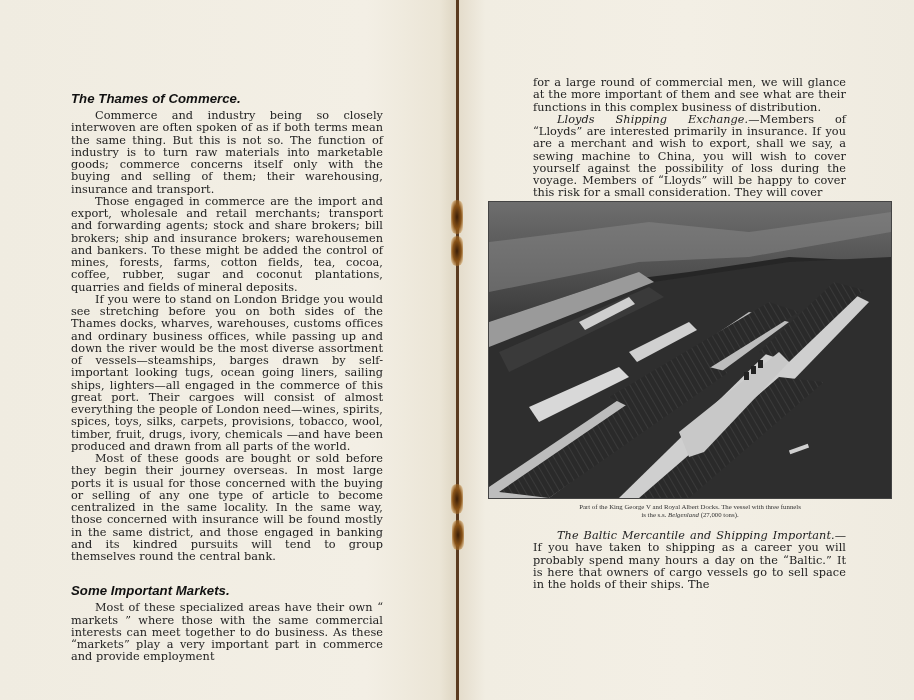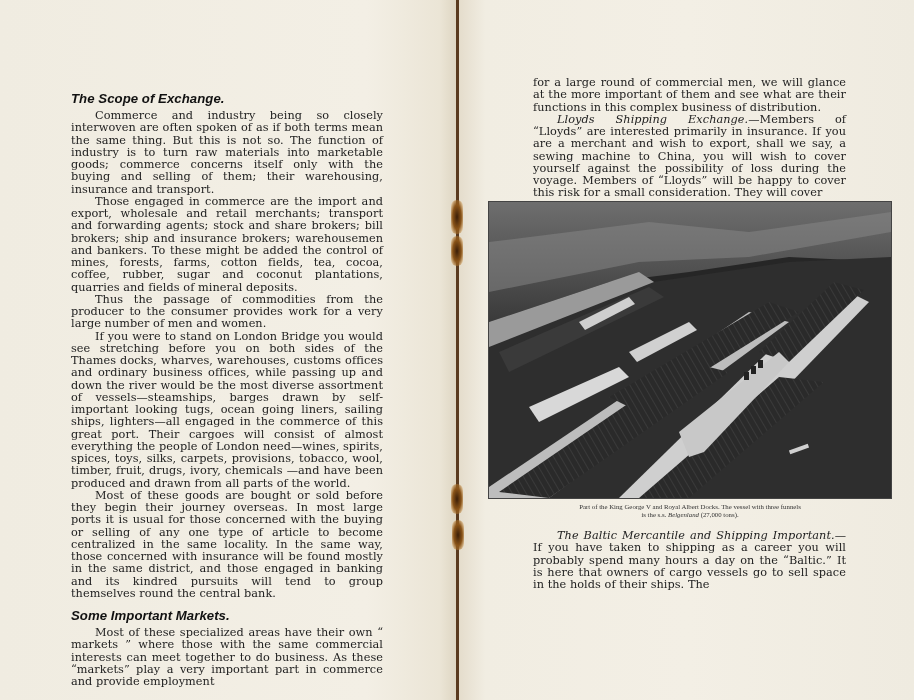--- a/index.html
+++ b/index.html
@@ -39,21 +39,21 @@
   }
   .col.left-col { left: 71px; top: 91px; width: 312px; }
   .col.right-col { left: 533px; top: 77px; width: 313px; }
   .col.right-col-b { left: 533px; top: 530px; width: 313px; }
   h2.heading {
     font-family: "Liberation Sans", "DejaVu Sans", sans-serif;
     font-style: italic; font-weight: bold;
     font-size: 13.2px; line-height: 16px;
     margin: 0 0 3px 0; color: #111;
   }
-  h2.heading.second { margin-top: 8px; }
+  h2.heading.second { margin-top: 20px; }
   p.para { margin: 0; text-indent: 24px; }
   p.para.noindent { text-indent: 0; }
   .ital { font-style: italic; }
   .figure {
     position: absolute; left: 488px; top: 201px; width: 402px; height: 296px;
     background: #1e1e1e; border: 1px solid #444;
     overflow: hidden;
   }
   .figure svg { display: block; }
   .caption {
@@ -68,24 +68,23 @@
 
 <div class="page left"></div>
 <div class="page right"></div>
 <div class="spine"></div>
 <div class="stain" style="left:451px; top:200px; height:34px;"></div>
 <div class="stain" style="left:451px; top:236px; height:30px;"></div>
 <div class="stain" style="left:451px; top:484px; height:30px;"></div>
 <div class="stain" style="left:452px; top:520px; height:30px;"></div>
 
 <div class="col left-col">
-  <h2 class="heading">The Scope of Exchange.</h2>
+  <h2 class="heading">The Thames of Commerce.</h2>
   <p class="para">Commerce and industry being so closely interwoven are often spoken of as if both terms mean the same thing.  But this is not so.  The function of industry is to turn raw materials into marketable goods; commerce concerns itself only with the buying and selling of them; their warehousing, insurance and transport.</p>
   <p class="para">Those engaged in commerce are the import and export, wholesale and retail merchants;  transport and forwarding agents; stock and share brokers; bill brokers; ship and insurance brokers; warehousemen and bankers.  To these might be added the control of mines, forests, farms, cotton fields, tea, cocoa, coffee, rubber, sugar and coconut plantations, quarries and fields of mineral deposits.</p>
-  <p class="para">Thus the passage of commodities from the producer to the consumer provides work for a very large number of men and women.</p>
   <p class="para">If you were to stand on London Bridge you would see stretching before you on both sides of the Thames docks, wharves, warehouses, customs offices and ordinary business offices, while passing up and down the river would be the most diverse assortment of vessels—steamships, barges drawn by self-important looking tugs, ocean going liners, sailing ships, lighters—all engaged in the commerce of this great port. Their cargoes will consist of almost everything the people of London need—wines, spirits, spices, toys, silks, carpets, provisions, tobacco, wool, timber, fruit, drugs, ivory, chemicals —and have been produced and drawn from all parts of the world.</p>
   <p class="para">Most of these goods are bought or sold before they begin their journey overseas.  In most large ports it is usual for those concerned with the buying or selling of any one type of article to become centralized in the same locality.  In the same way, those concerned with insurance will be found mostly in the same district, and those engaged in banking and its kindred pursuits will tend to group themselves round the central bank.</p>
   <h2 class="heading second">Some Important Markets.</h2>
   <p class="para">Most of these specialized areas have their own “ markets ” where those with the same commercial interests can meet together to do business.  As these “markets” play a very important part in commerce and provide employment</p>
 </div>
 
 <div class="col right-col">
   <p class="para noindent">for a large round of commercial men, we will glance at the more important of them and see what are their functions in this complex business of distribution.</p>
   <p class="para"><span class="ital">Lloyds Shipping Exchange.</span><span>—Members of “Lloyds” are interested primarily in insurance.  If you are a merchant and wish to export, shall we say, a sewing machine to China, you will wish to cover yourself against the possibility of loss during the voyage.  Members of “Lloyds” will be happy to cover this risk for a small consideration.  They will cover</span></p>
 </div>

